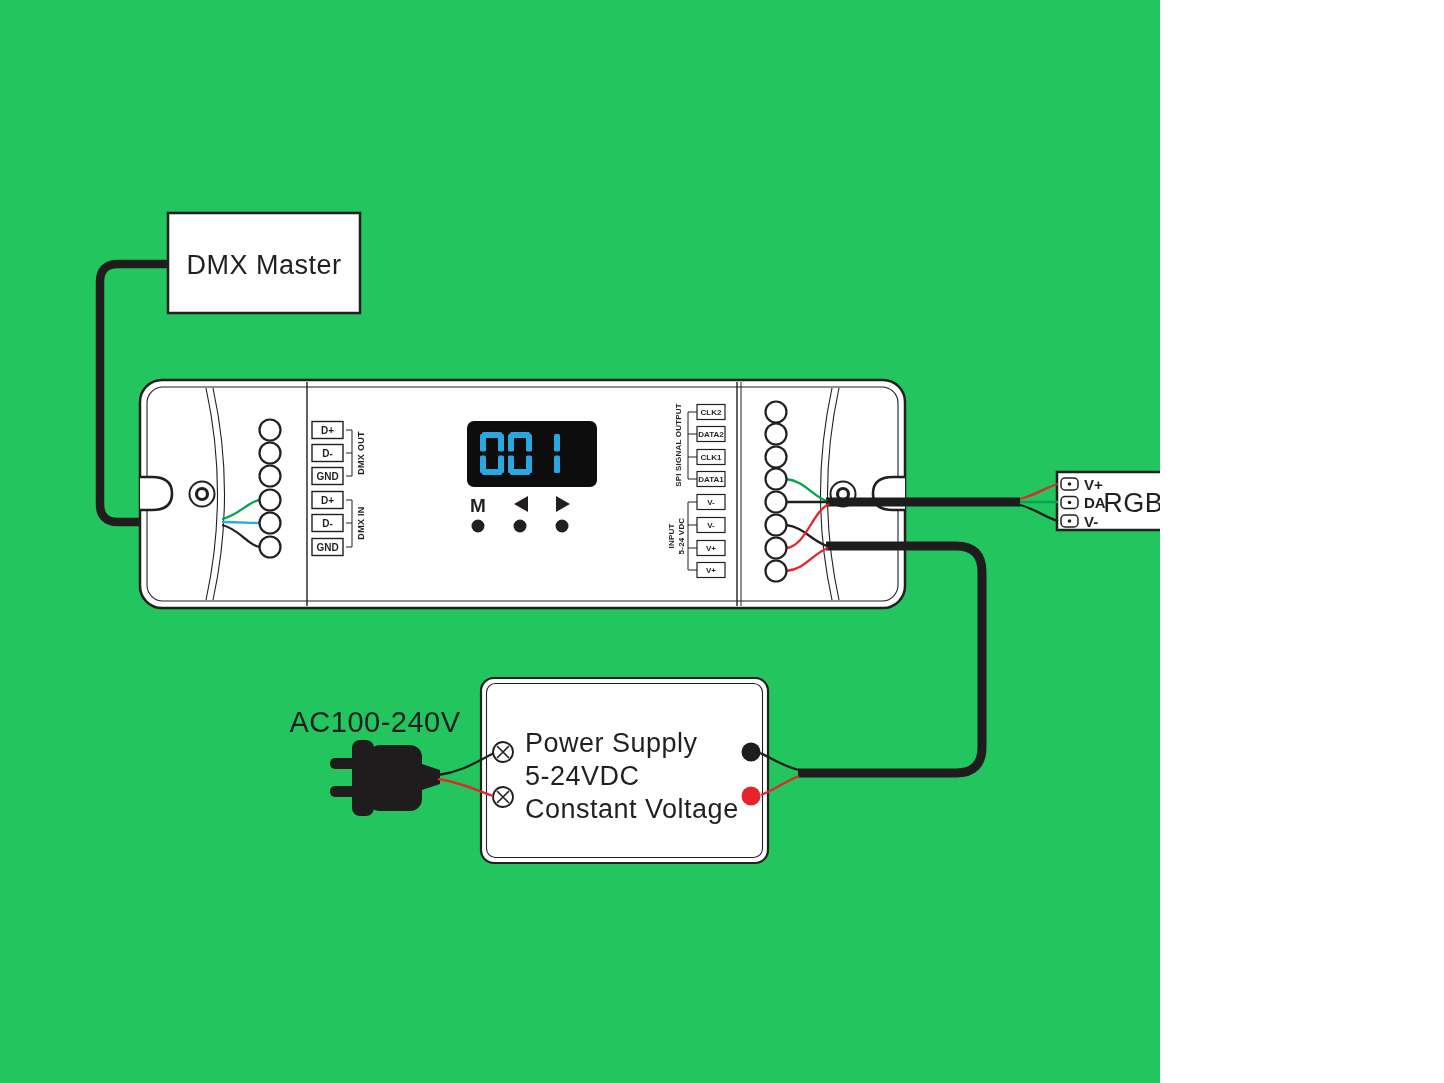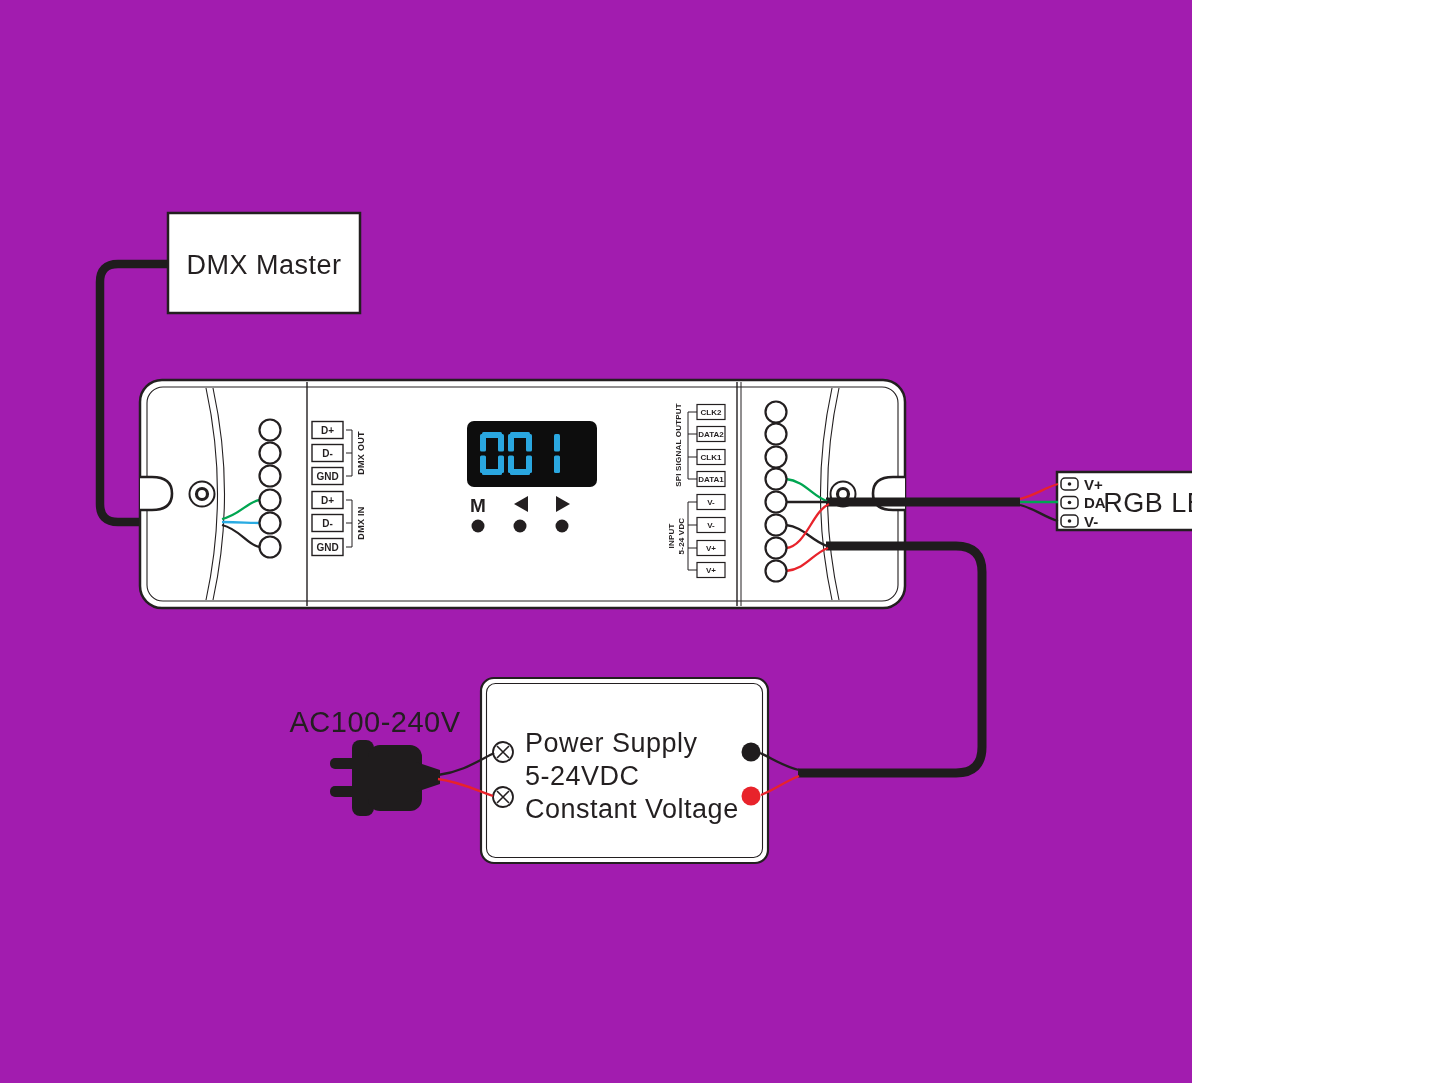--- a/index.html
+++ b/index.html
@@ -1,17 +1,17 @@
 <!DOCTYPE html>
 <html><head>
 <meta charset="utf-8">
 <style>
   html,body{margin:0;padding:0;background:#ffffff;}
-  .canvas{position:relative;width:1160px;height:1083px;background:#a21caf;overflow:hidden;
-          font-family:"Liberation Sans", sans-serif;padding-left:32px;}
+  .canvas{position:relative;width:1160px;height:1083px;background:#22c55e;overflow:hidden;
+          font-family:"Liberation Sans", sans-serif;}
   svg{position:absolute;inset:0;}
   text{font-family:"Liberation Sans", sans-serif;fill:#231f20;}
   .t-big{font-size:27px;letter-spacing:.5px;}
   .t-ac{font-size:29px;letter-spacing:.5px;}
   .t-term{font-size:10px;font-weight:bold;}
   .t-term-sm{font-size:8px;font-weight:bold;}
   .t-grp{font-size:9px;font-weight:bold;letter-spacing:.3px;}
   .t-grp-sm{font-size:8px;font-weight:bold;letter-spacing:.2px;}
   .t-strip-pin{font-size:15px;font-weight:bold;}
   .t-btn{font-size:19px;font-weight:bold;}

